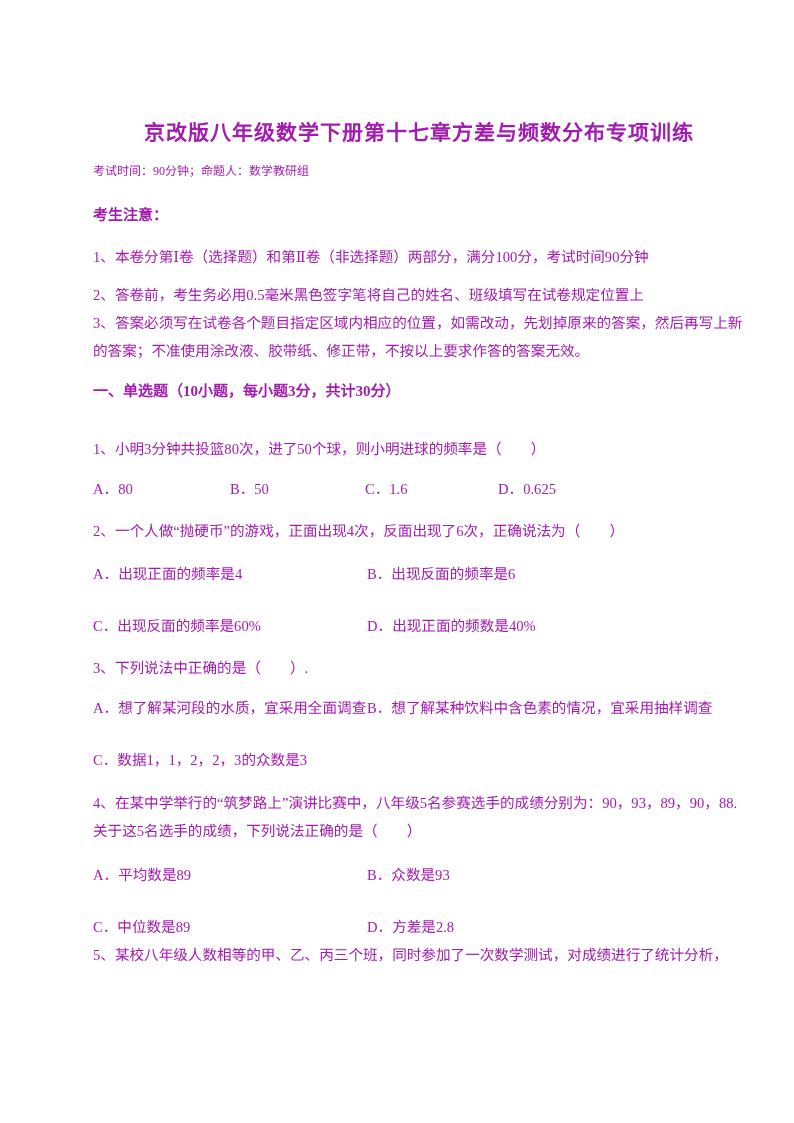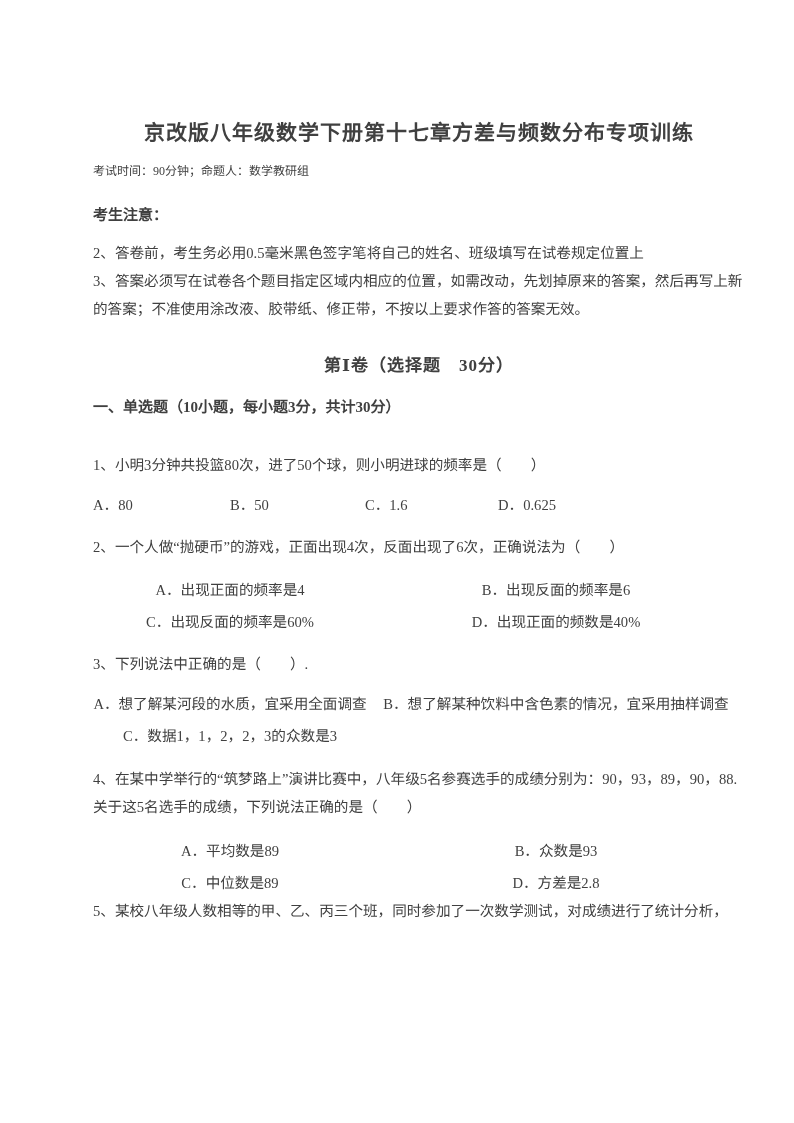--- a/index.html
+++ b/index.html
@@ -1,21 +1,21 @@
 <!DOCTYPE html>
 <html lang="zh-CN"><head>
 <meta charset="utf-8">
 <style>
   html, body { margin: 0; padding: 0; background: #ffffff; }
   .page {
     position: relative;
     width: 794px;
     height: 1123px;
     background: #ffffff;
-    color: #404040;
+    color: #a21caf;
     font-family: "Liberation Serif", "DejaVu Serif", serif;
     font-size: 14.6px;
     box-sizing: border-box;
     padding: 116px 49px 40px 93px;
     overflow: hidden;
   }
   .title {
     font-size: 21px;
     font-weight: bold;
     line-height: 34px;
@@ -59,44 +59,43 @@
   .stem-q5 { margin-top: 0; }
   .opts-4col {
     display: grid;
     grid-template-columns: 137px 135px 133px 1fr;
     margin-top: 12px;
     line-height: 28px;
   }
   .opts-2col {
     display: grid;
     grid-template-columns: 274px 1fr;
-    row-gap: 4px;
+    row-gap: 24px;
     margin-top: 12px;
     line-height: 28px;
-    text-align: center;
   }
   .opts-2col.gap-lg { margin-top: 15px; }
   .opts-2col.gap-xl { margin-top: 16px; }
   .opt { white-space: nowrap; }
 </style>
 </head>
 <body>
 
 <div class="page">
 
   <h1 class="title">京改版八年级数学下册第十七章方差与频数分布专项训练</h1>
 
   <p class="subtitle">考试时间：90分钟；命题人：数学教研组</p>
 
   <p class="notice-heading">考生注意：</p>
 
+  <p class="para n1">1、本卷分第Ⅰ卷（选择题）和第Ⅱ卷（非选择题）两部分，满分100分，考试时间90分钟</p>
   <p class="para n2">2、答卷前，考生务必用0.5毫米黑色签字笔将自己的姓名、班级填写在试卷规定位置上</p>
   <p class="para n3">3、答案必须写在试卷各个题目指定区域内相应的位置，如需改动，先划掉原来的答案，然后再写上新的答案；不准使用涂改液、胶带纸、修正带，不按以上要求作答的答案无效。</p>
 
-  <h2 class="section-heading">第Ⅰ卷（选择题　30分）</h2>
 
   <h3 class="subsection-heading">一、单选题（10小题，每小题3分，共计30分）</h3>
 
   <p class="para stem stem-first">1、小明3分钟共投篮80次，进了50个球，则小明进球的频率是（　　）</p>
   <div class="opts-4col">
     <span class="opt">A．80</span>
     <span class="opt">B．50</span>
     <span class="opt">C．1.6</span>
     <span class="opt">D．0.625</span>
   </div>

